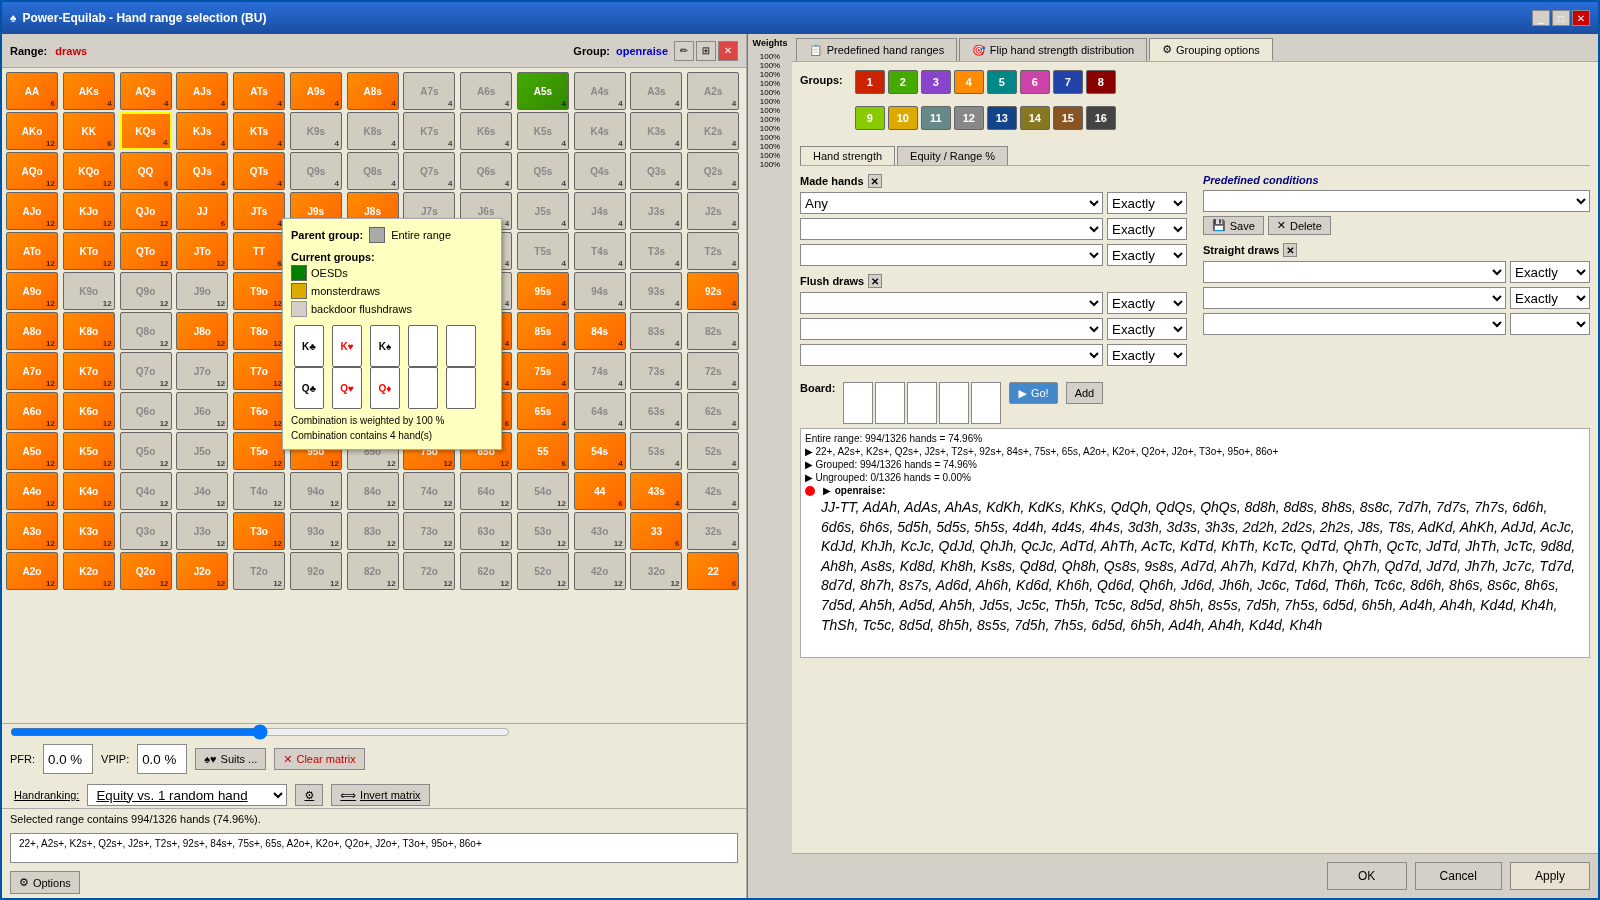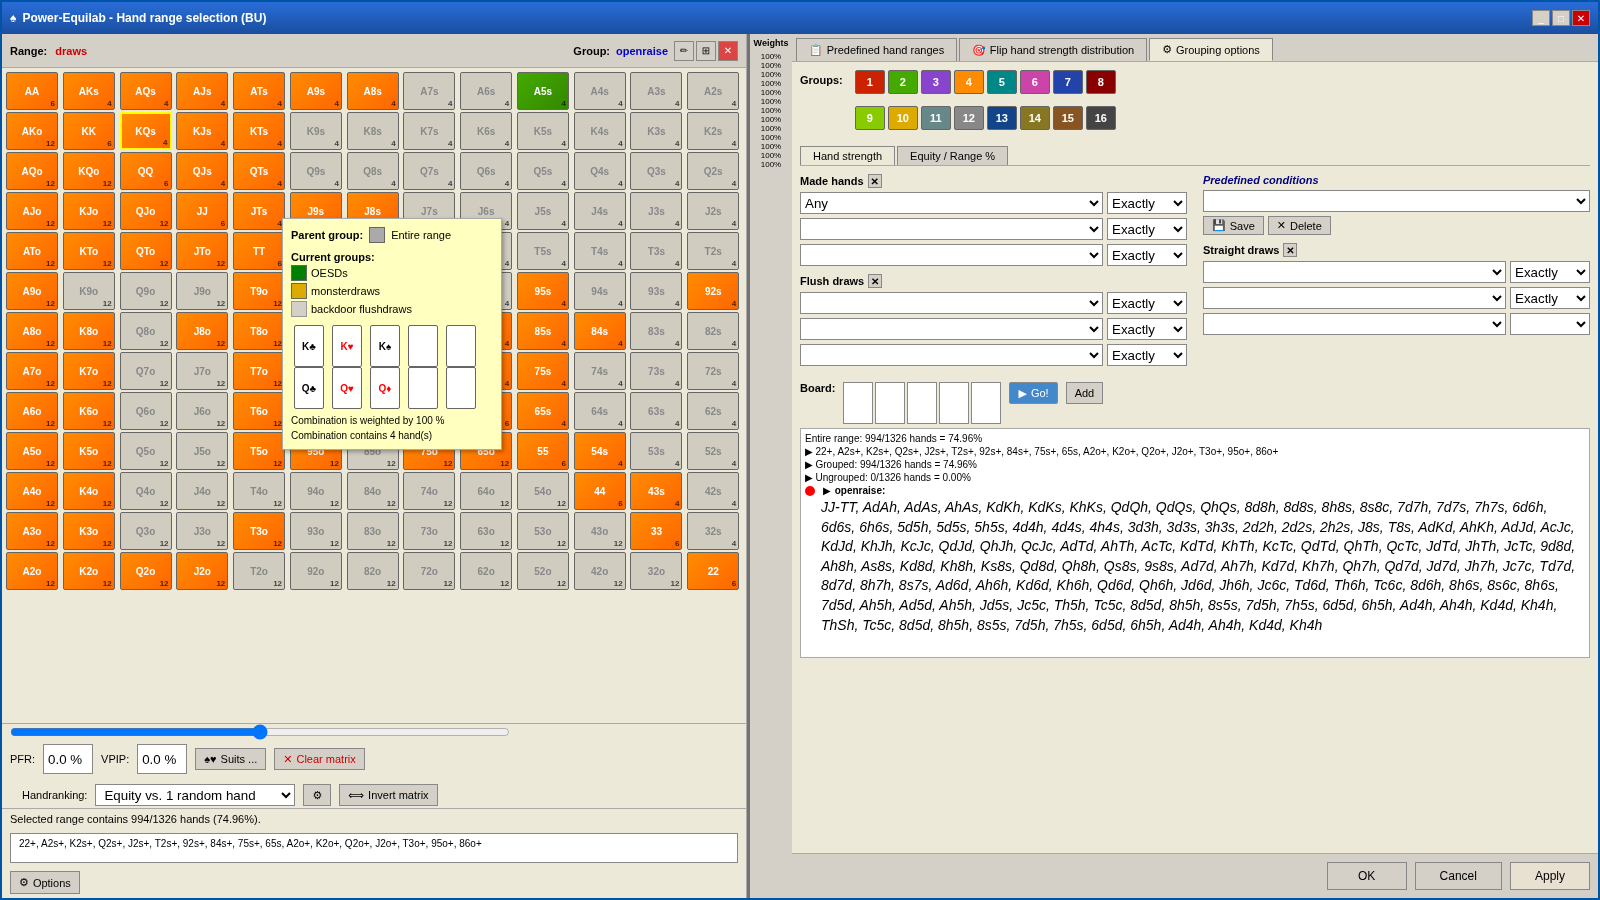--- a/index.html
+++ b/index.html
@@ -103,21 +103,21 @@
     .board-row { display: flex; align-items: flex-start; gap: 8px; margin-top: 4px; }
     
     .results-area { border: 1px solid #aaa; background: white; margin-top: 4px; height: 230px; overflow-y: auto; font-size: 10px; padding: 4px; }
     .results-line { margin-bottom: 2px; }
     .red-dot { width: 10px; height: 10px; background: red; border-radius: 50%; display: inline-block; margin-right: 4px; }
     
     .footer-btns { display: flex; justify-content: flex-end; gap: 8px; padding: 8px; border-top: 1px solid #aaa; background: #d4d0c8; }
     .footer-btn { padding: 6px 24px; border: 1px solid #888; background: #d4d0c8; cursor: pointer; font-size: 12px; min-width: 80px; }
     .footer-btn.apply { background: #e8e0d0; }
     
-    .weights-panel { width: 45px; background: #d4d0c8; border-left: 3px solid #737373; display: flex; flex-direction: column; align-items: center; padding: 4px; font-size: 9px; }
+    .weights-panel { width: 45px; background: #d4d0c8; border-left: 1px solid #737373; display: flex; flex-direction: column; align-items: center; padding: 4px; font-size: 9px; }
     
     .options-btn { display: flex; align-items: center; gap: 4px; padding: 4px 8px; border: 1px solid #888; background: #d4d0c8; cursor: pointer; margin: 4px 8px; width: fit-content; }
     .card-red { color: red; }
     .card-black { color: black; }
   </style>
 </head>
 <body>
 
 <div class="window">
 
@@ -892,21 +892,21 @@
         <div class="ctrl-btn">
           <span>♠♥</span>
           <span>Suits ...</span>
         </div>
         <div class="ctrl-btn" style="color:#cc0000;">
           <span>✕</span>
           <span>Clear matrix</span>
         </div>
       </div>
 
-      <div class="handranking-row" style="padding:2px 20px;">
+      <div class="handranking-row" style="padding:2px 12px;text-decoration:underline;">
         <span>Handranking:</span>
         <select class="select-box" style="width:200px;">
           <option>Equity vs. 1 random hand</option>
         </select>
         <div class="ctrl-btn">⚙</div>
         <div class="ctrl-btn">
           <span>⟺</span>
           <span>Invert matrix</span>
         </div>
       </div>

